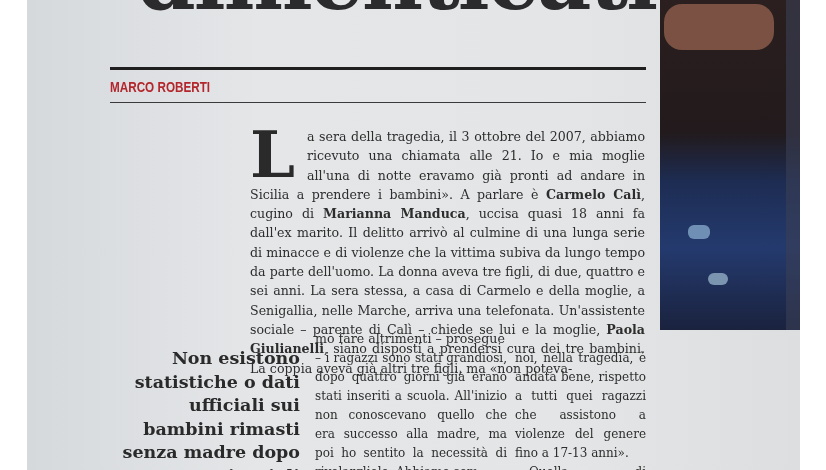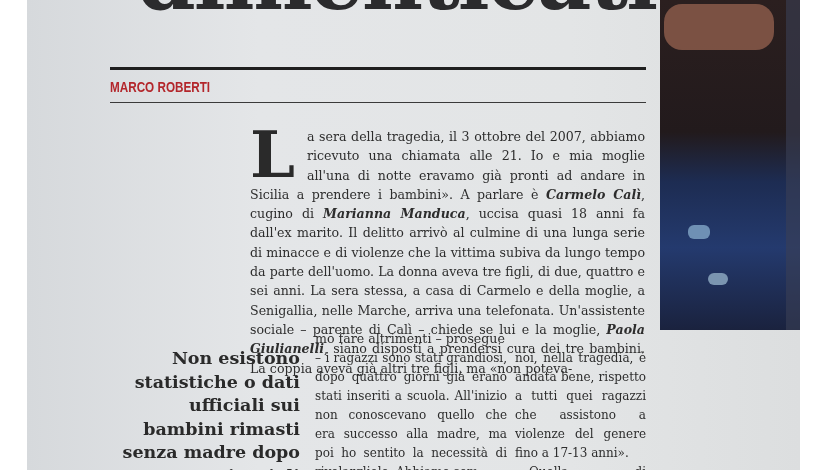--- a/index.html
+++ b/index.html
@@ -22,21 +22,21 @@
   .photo .edge { position:absolute; right:0; top:0; width:14px; height:100%; background:#3b3f55; opacity:0.6; }
   .body-text { position:absolute; font-size:12.6px; line-height:19.3px; color:#2d2d2d; text-align:justify; }
   .main-col { left:223px; top:127px; width:395px; }
   .main-col p { margin:0; }
   .dropcap { float:left; font-size:64px; line-height:52px; font-weight:bold; margin:2px 12px 0 0; color:#2a2a2a; }
   .indent-line { position:absolute; left:288px; top:329px; width:200px; font-size:12.6px; line-height:19px; color:#2d2d2d; }
   .mid-col { left:288px; top:349px; width:192px; font-size:12px; line-height:19px; }
   .right-col { left:488px; top:349px; width:131px; font-size:12px; line-height:19px; }
   .pull { position:absolute; left:90px; top:347px; width:183px; font-size:17.5px; line-height:23.5px; color:#2a2a2a;
           text-align:right; font-weight:bold; }
-  b { font-weight:bold;font-style:italic; }
+  b { font-weight:bold; }
   .ghost { position:absolute; left:100px; top:125px; width:120px; font-size:11px; line-height:19px; color:#c9cbce; }
   .margin-right { position:absolute; left:800px; top:0; width:26px; height:470px; background:#ffffff; }
 </style>
 </head>
 <body>
 
 <div class="page">
   <div class="ghost"></div>
 
   <div class="headline">dimenticati</div>

